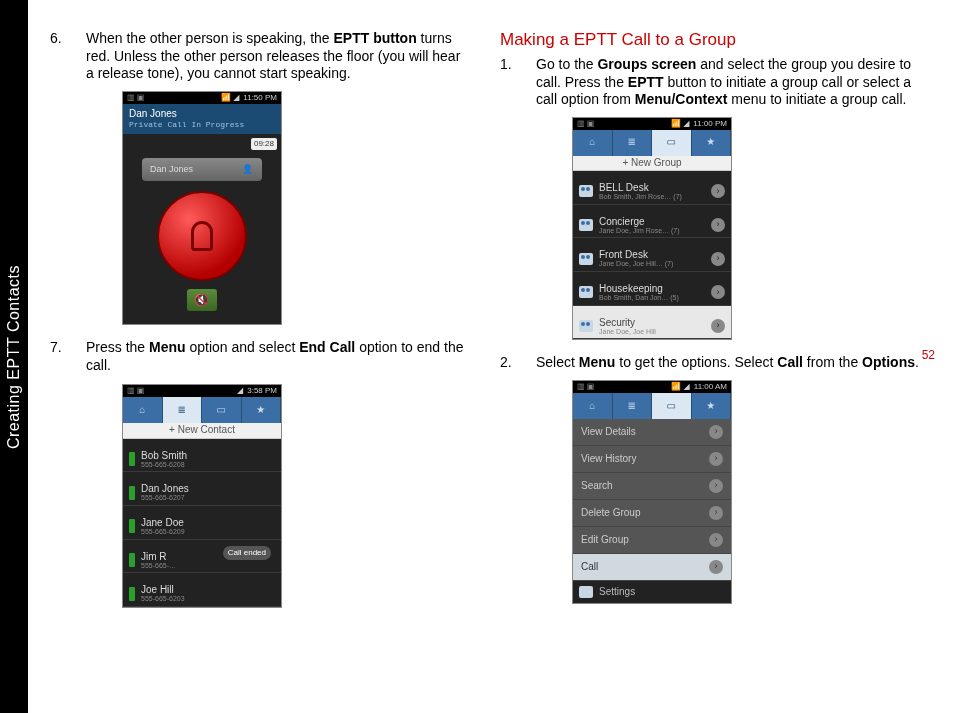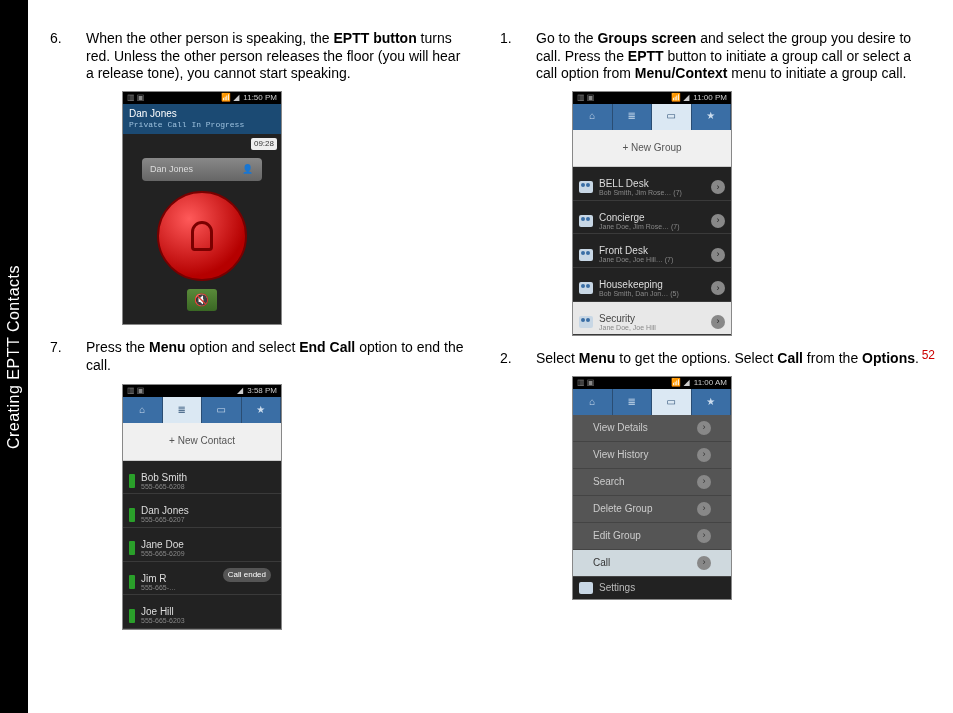--- a/index.html
+++ b/index.html
@@ -156,21 +156,21 @@
   .tabrow .tab {
     flex:1;
     display:flex;align-items:center;justify-content:center;
     color:#cde;
     border-right:1px solid #2a4d73;
   }
   .tabrow .tab.active { background:#dbe8f3; color:#2a4d73; }
   .newbar {
     background:#f0f0f0;
     text-align:center;
-    padding:12px 0;
+    padding:1px 0;
     color:#555;
     font-size:10px;
     border-bottom:1px solid #ccc;
   }
   .row {
     background:#222;
     color:#ddd;
     padding:11px 6px 3px 6px;
     border-bottom:1px solid #3a3a3a;
     display:flex;
@@ -191,21 +191,21 @@
     background:#555;color:#fff;
     font-size:8px;padding:2px 5px;border-radius:7px;
   }
 
   .menu-list {
     background:#444;
   }
   .menu-list .mrow {
     background:#555;
     color:#ccc;
-    padding:6px 20px;
+    padding:6px 8px;
     border-bottom:1px solid #444;
     display:flex;align-items:center;justify-content:space-between;
     font-size:10px;
   }
   .menu-list .mrow.sel { background:#cfd9de; color:#333; }
   .menu-list .mrow .chev2 {
     width:14px;height:14px;border-radius:50%;background:#888;color:#333;display:flex;align-items:center;justify-content:center;font-size:9px;
   }
   .footer-row {
     background:#222;color:#bbb;
@@ -325,20 +325,21 @@
                   <span class="sub">555-665-6203</span>
                 </div>
             </div>
           </div>
         </div>
       </li>
     </ol>
   </div>
 
   <div class="col">
+    <div class="section-heading">Making a EPTT Call to a Group</div>
     <ol>
       <li>
         <span class="num">1.</span>
         <span>
           <span>Go to the </span><span class="bold">Groups screen</span><span> and select the group you desire to call. Press the </span><span class="bold">EPTT</span><span> button to initiate a group call or select a call option from </span><span class="bold">Menu/Context</span><span> menu to initiate a group call.</span>
         </span>
 
         
         <div class="phone">
           <div class="statusbar">

